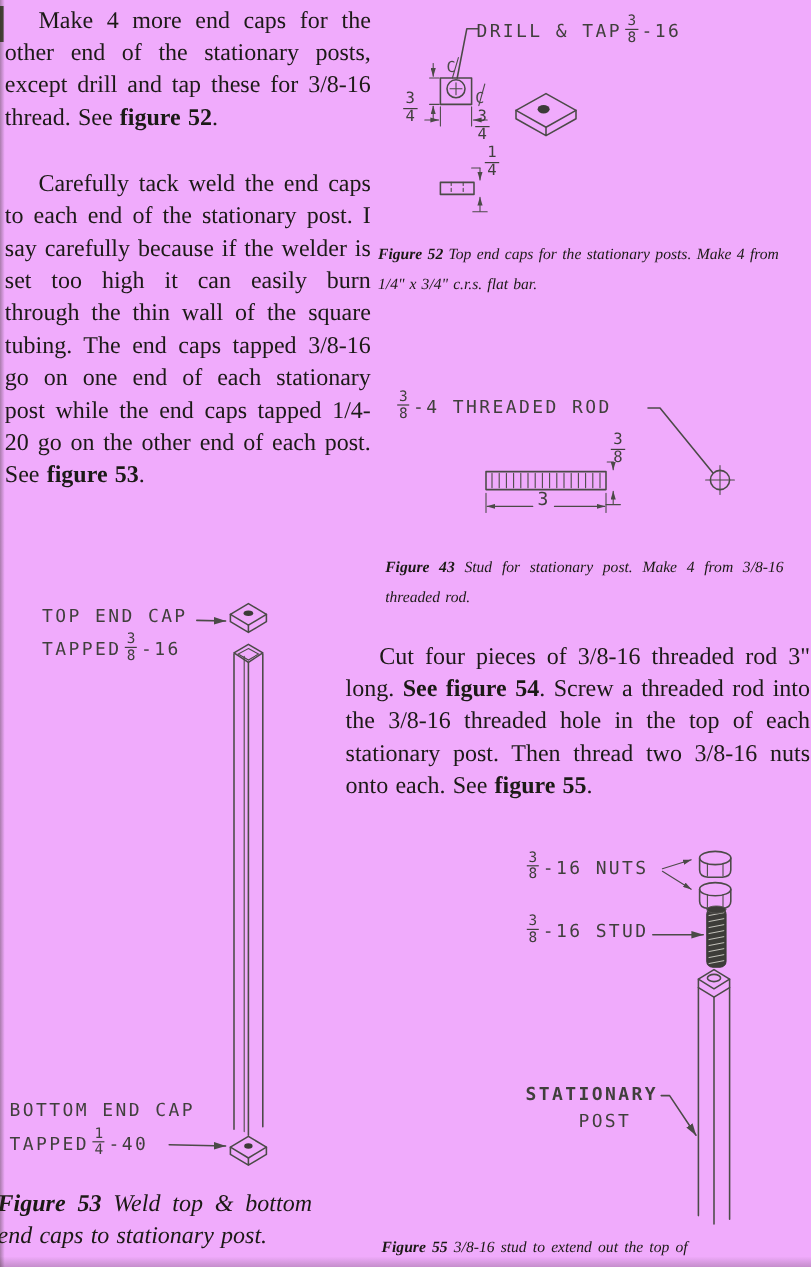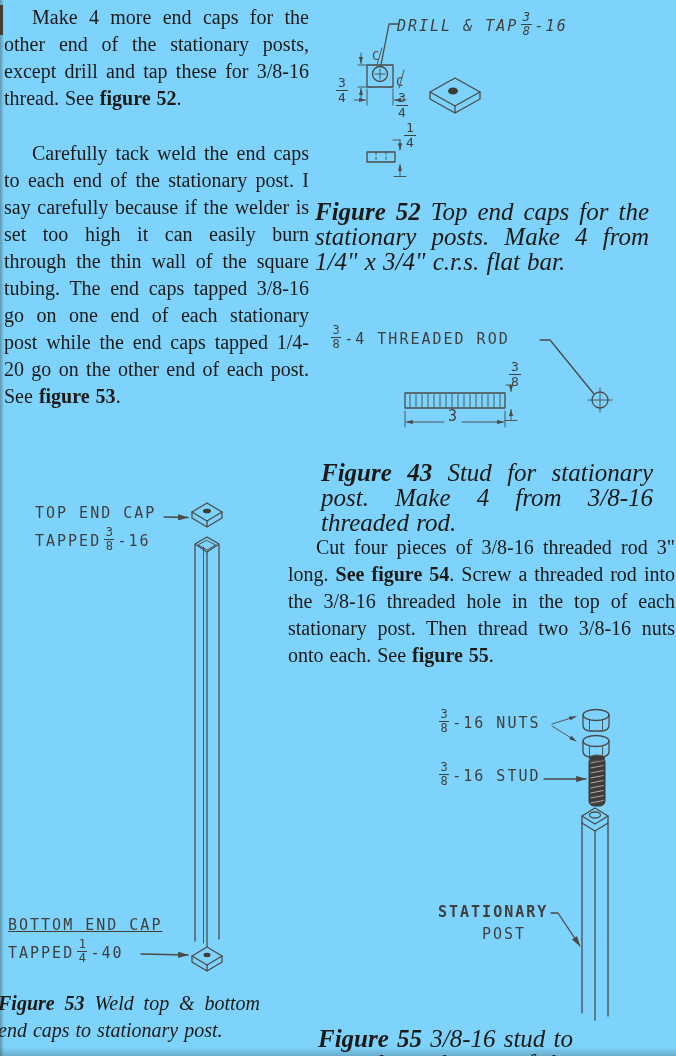--- a/index.html
+++ b/index.html
@@ -1,36 +1,36 @@
 <!DOCTYPE html>
 <html><head>
 <meta charset="utf-8">
 <style>
   html,body{margin:0;padding:0;background:#888;}
   .page{
     position:relative;width:676px;height:1056px;overflow:hidden;
-    background:#7dd3fc;color:#1e1c19;
+    background:#f0abfc;color:#1e1c19;
     font-family:"Liberation Serif",serif;
   }
   
   .edge-left{position:absolute;left:0;top:0;bottom:0;width:4px;
     background:linear-gradient(to right,rgba(40,35,25,.35),rgba(40,35,25,0));}
   .edge-bottom{position:absolute;left:0;right:0;bottom:0;height:9px;
     background:linear-gradient(to bottom,rgba(40,35,25,0),rgba(40,35,25,.22));}
   .speck{position:absolute;left:0;top:5px;width:3px;height:30px;background:#4a463c;}
 
   .body-text{
     position:absolute;font-size:20px;line-height:27px;text-align:justify;
     color:#1c1a17;margin:0;word-spacing:1px;
   }
   .indent{text-indent:28px;}
   .body-text b{font-weight:bold;}
 
   .caption{
-    position:absolute;font-style:italic;font-size:25px;line-height:25px;
+    position:absolute;font-style:italic;font-size:13px;line-height:25px;
     text-align:justify;color:#1b1915;margin:0;word-spacing:1px;
   }
   .caption b{font-weight:bold;font-style:italic;}
 
   .dlabel{
     position:absolute;display:flex;align-items:center;white-space:nowrap;
     font-family:"DejaVu Sans Mono",monospace;font-size:15px;letter-spacing:2px;
     color:#403f3c;
   }
   .frac{
@@ -108,21 +108,21 @@
       <path class="thin" stroke-dasharray="2.5,2.5" d="M46,144 V154 M56,144 V154"></path>
     </g>
     <g>
       <path class="thin" d="M63,132 H70"></path>
       <line class="thin" x1="70" y1="132" x2="70" y2="142" marker-end="url(#ahA)"></line>
       <line class="thin" x1="70" y1="168" x2="70" y2="156.5" marker-end="url(#ahA)"></line>
       <path class="thin" d="M64,168.5 H76"></path>
     </g>
   </svg>
 
-  <div class="dlabel" style="left:397px;top:13px;font-style:italic;">
+  <div class="dlabel" style="left:397px;top:13px;">
     <span>DRILL &amp; TAP</span>
     <span class="frac">
         <span class="n">3</span>
         <span class="d">8</span>
       </span>
     <span>-16</span>
   </div>
   <span class="frac-abs" style="left:336px;top:77px;">
       <span class="n">3</span>
       <span class="d">4</span>
@@ -218,21 +218,21 @@
     <span>TOP END CAP</span>
   </div>
   <div class="dlabel" style="left:35px;top:528px;">
     <span>TAPPED</span>
     <span class="frac">
         <span class="n">3</span>
         <span class="d">8</span>
       </span>
     <span>-16</span>
   </div>
-  <div class="dlabel" style="left:8px;top:916px;text-decoration:underline;">
+  <div class="dlabel" style="left:8px;top:916px;">
     <span>BOTTOM END CAP</span>
   </div>
   <div class="dlabel" style="left:8px;top:940px;">
     <span>TAPPED</span>
     <span class="frac">
         <span class="n">1</span>
         <span class="d">4</span>
       </span>
     <span>-40</span>
   </div>

